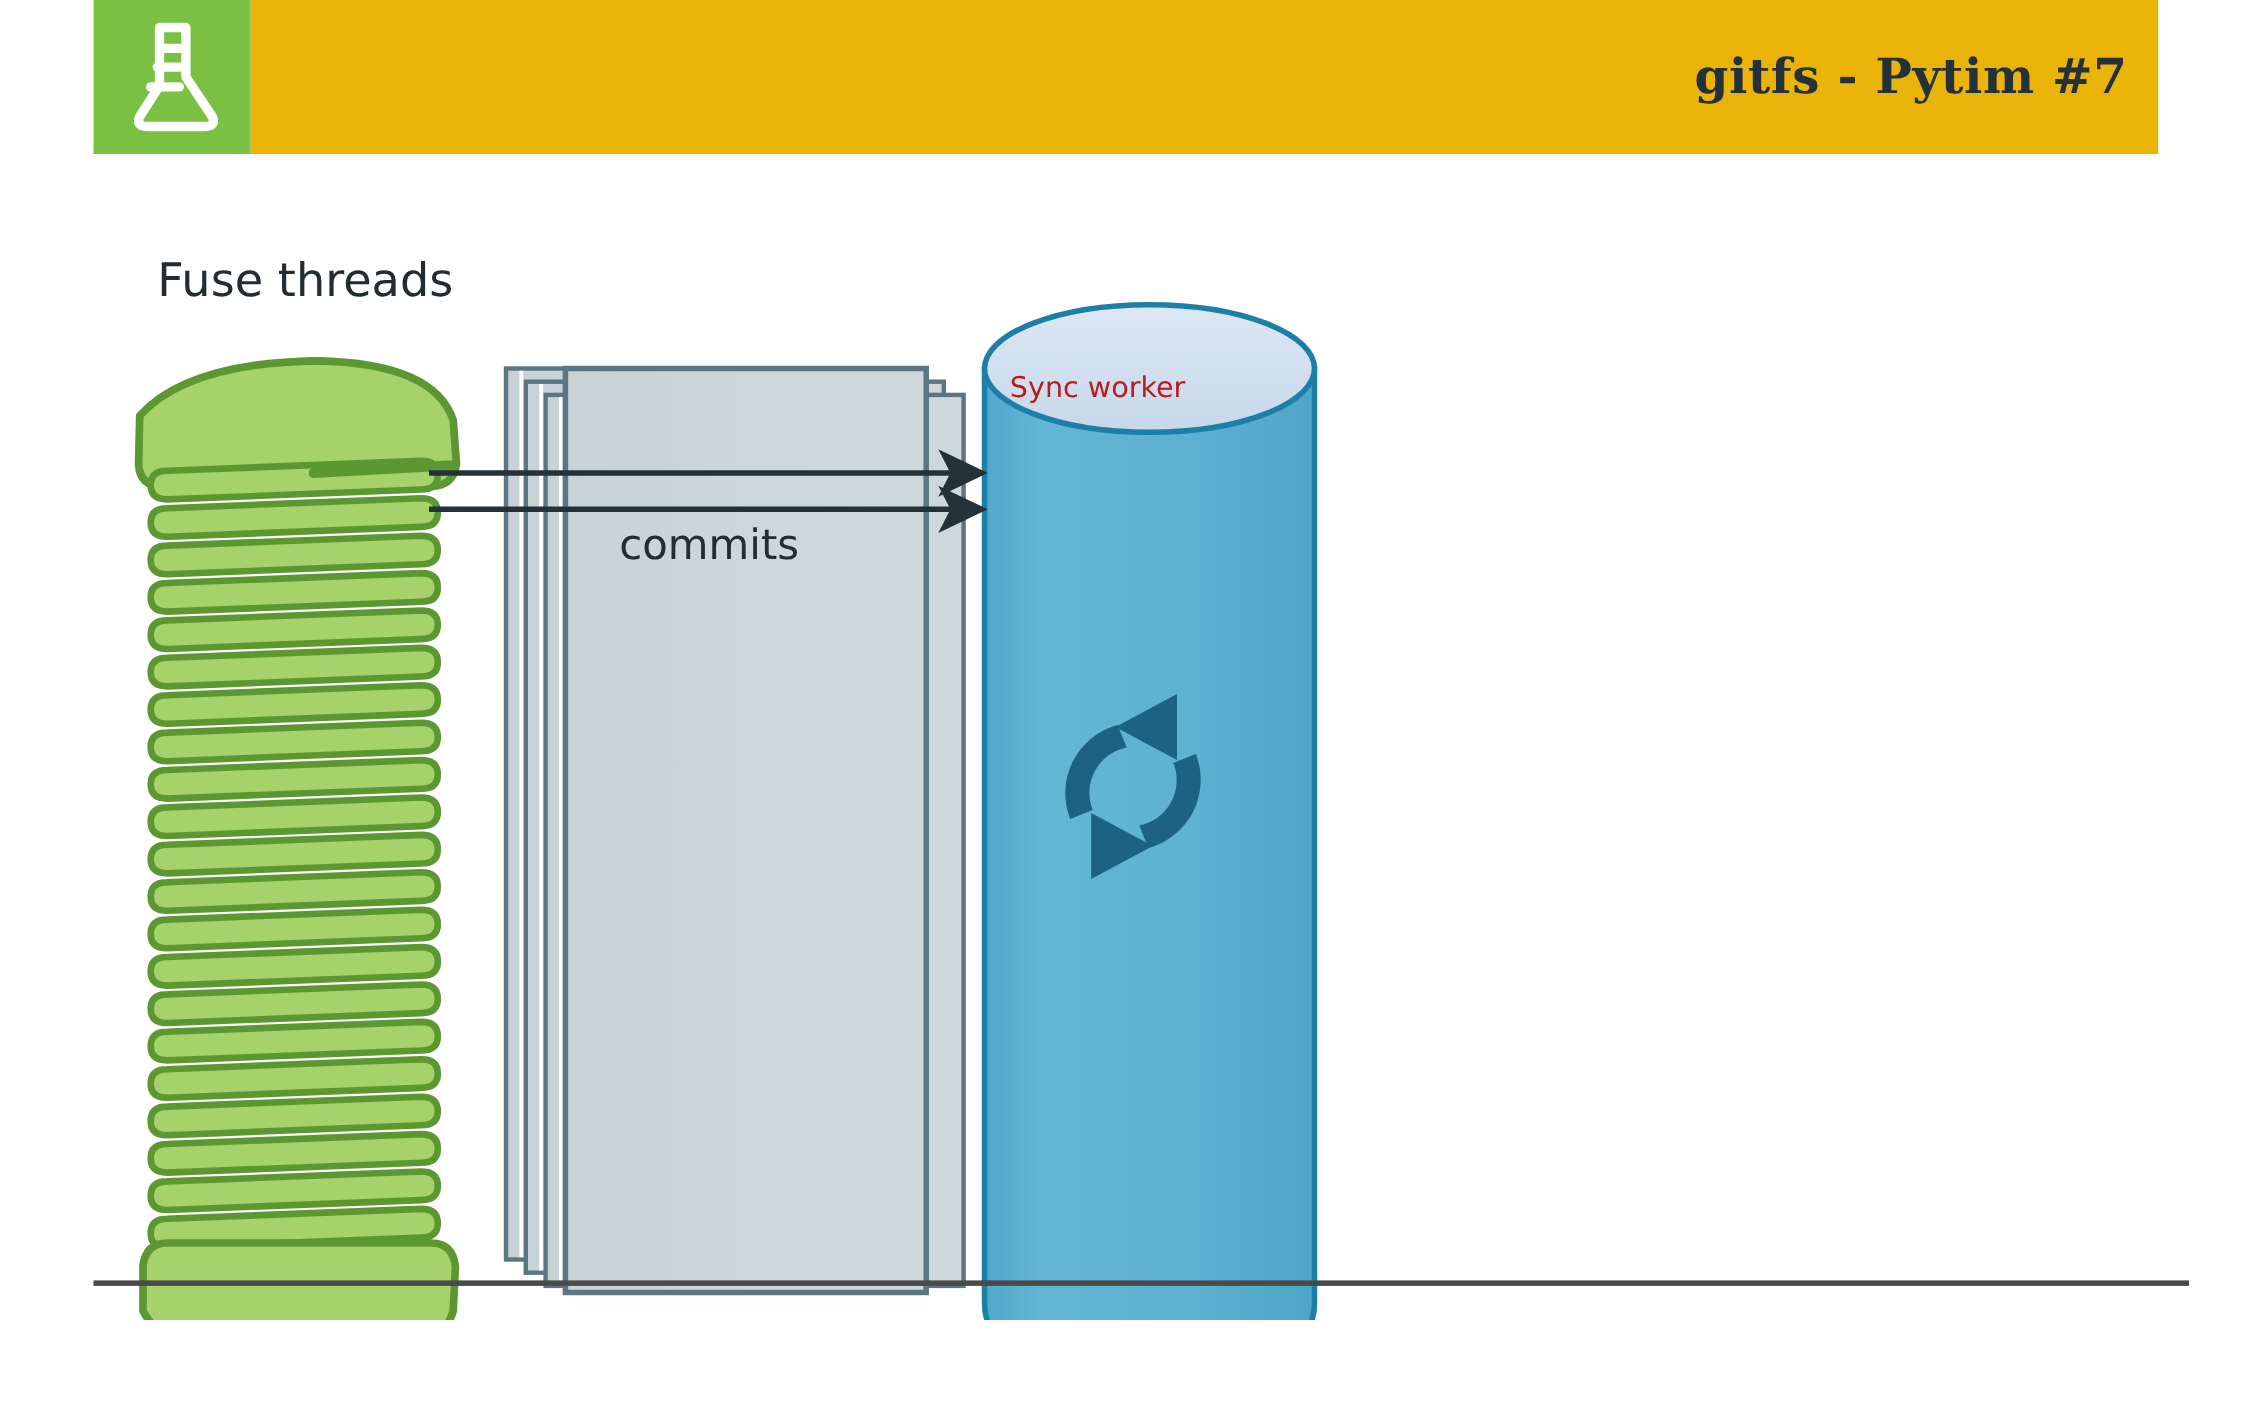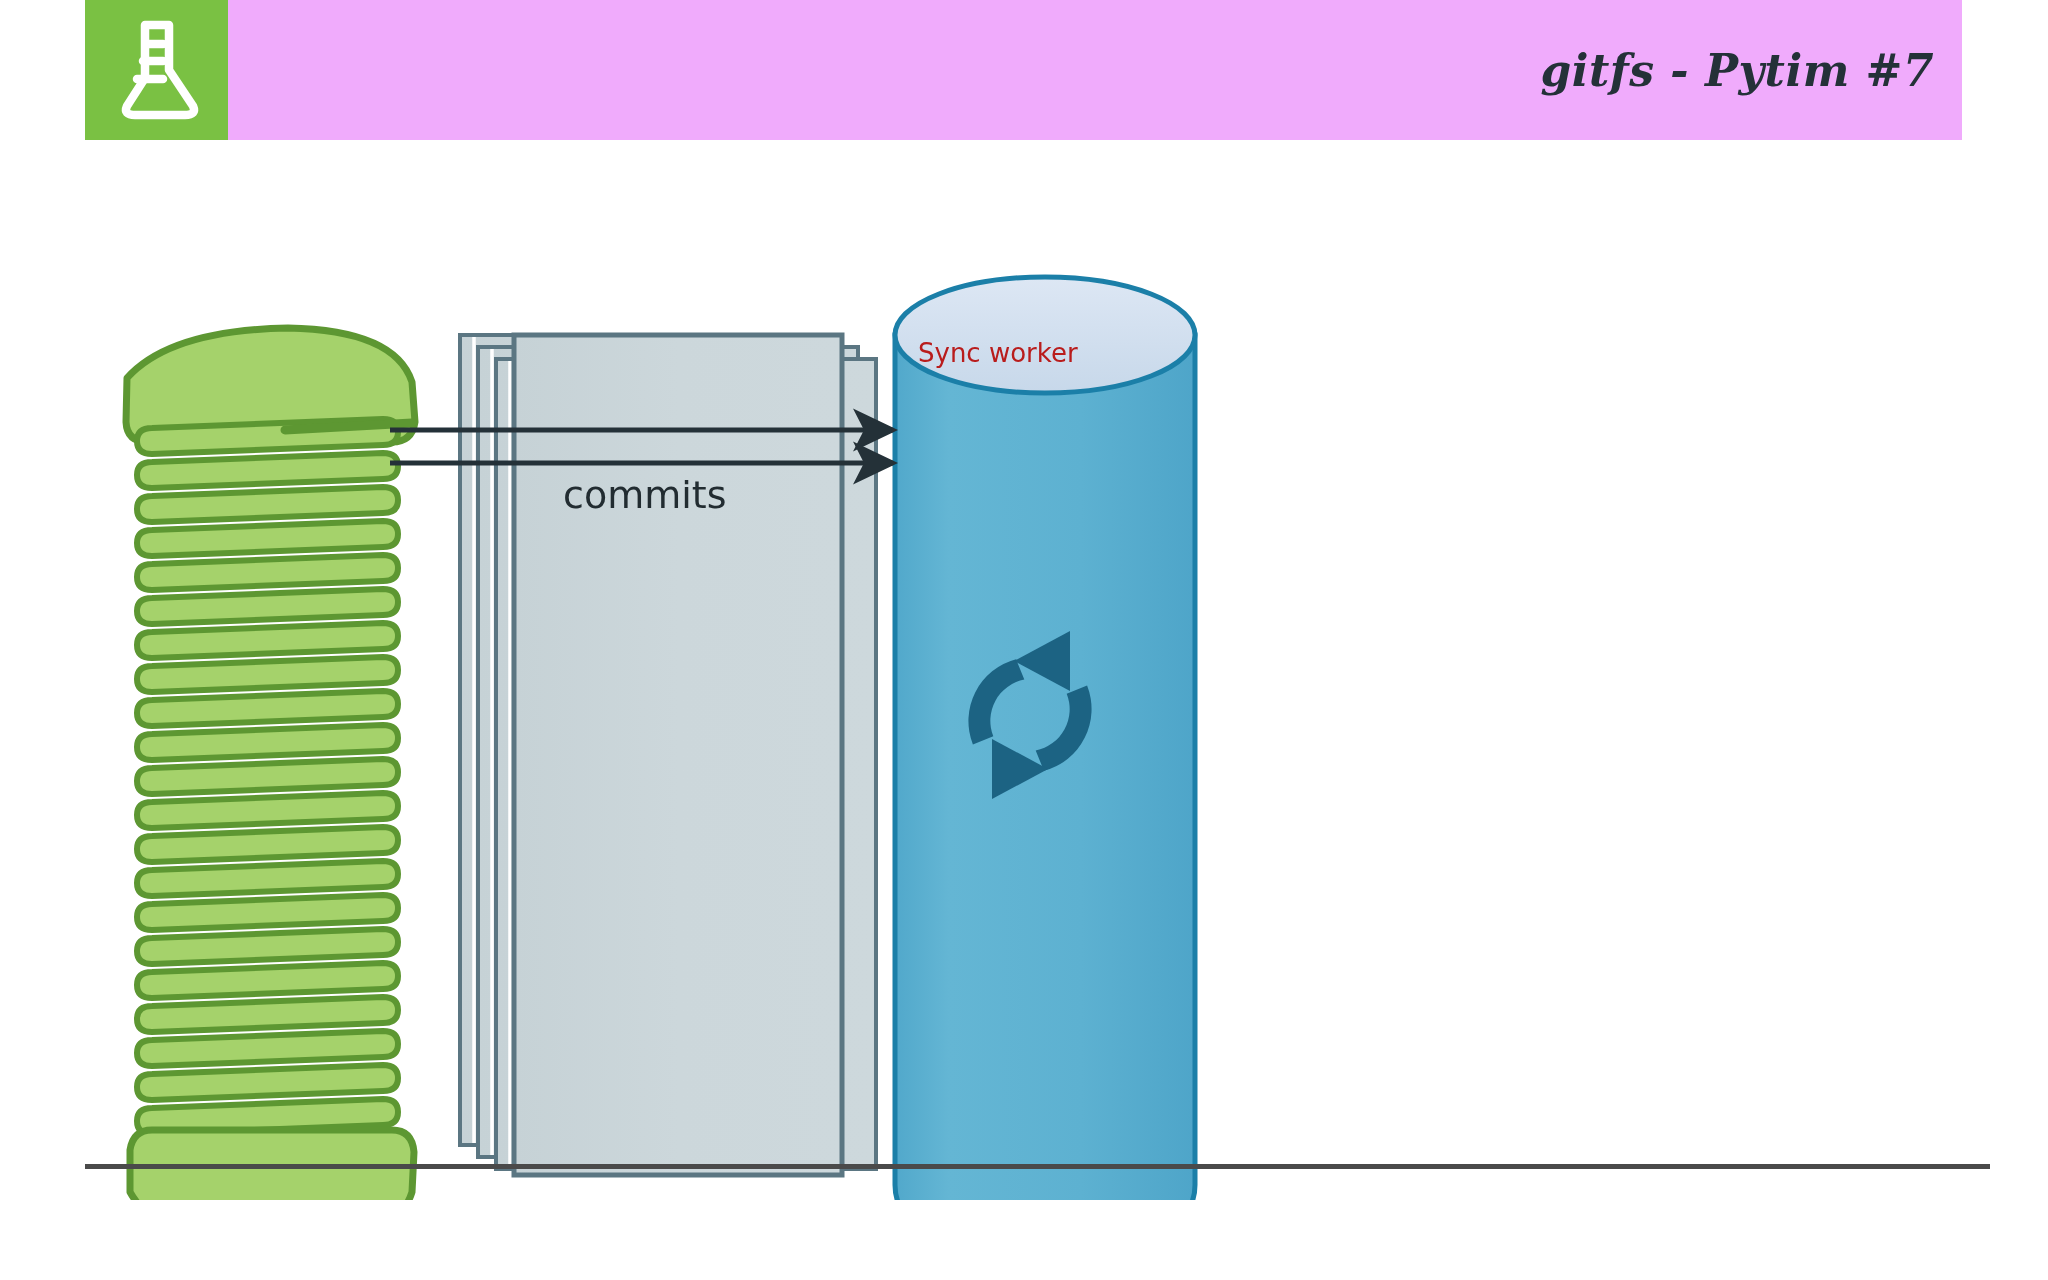--- a/index.html
+++ b/index.html
@@ -37,22 +37,21 @@
     top: 16px;
     width: 92px;
     height: 108px;
   }
   #title-block {
     position: absolute;
     left: 143px;
     top: 0;
     width: 1734px;
     height: 140px;
-    background: #f0abfc;
-    font-style: italic;
+    background: #eab308;
   }
   #header-title {
     position: absolute;
     right: 28px;
     top: 50%;
     transform: translateY(-50%);
     font-family: "DejaVu Serif", serif;
     font-weight: bold;
     font-size: 44px;
     color: #243138;
@@ -224,20 +223,21 @@
       <path d="M130,1010 Q133,990 152,990 L392,990 Q412,990 414,1012 L412,1052 Q396,1105 275,1110 Q160,1106 130,1052 Z" fill="#a5d26b" stroke="#5d9732" stroke-width="7" stroke-linejoin="round"></path>
     </g>
 
     <g>
       <line x1="390" y1="290" x2="893" y2="290" stroke="#243138" stroke-width="5" marker-end="url(#arrowhead)"></line>
       <line x1="390" y1="323" x2="893" y2="323" stroke="#243138" stroke-width="5" marker-end="url(#arrowhead)"></line>
     </g>
 
   </svg>
 
+  <div class="diagram-label" id="label-fuse-threads">Fuse threads</div>
 
 
   <div class="diagram-label" id="label-commits">commits</div>
 
   <div class="diagram-label" id="label-sync-worker">Sync worker</div>
 
 </div>
 
 <div id="footer-rule"></div>
 

